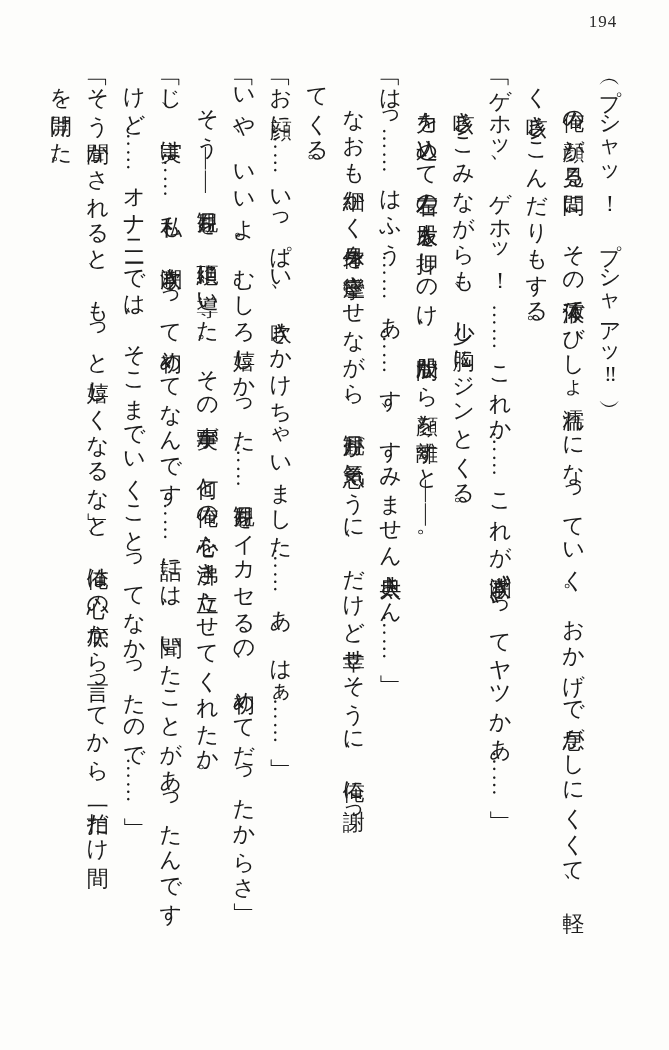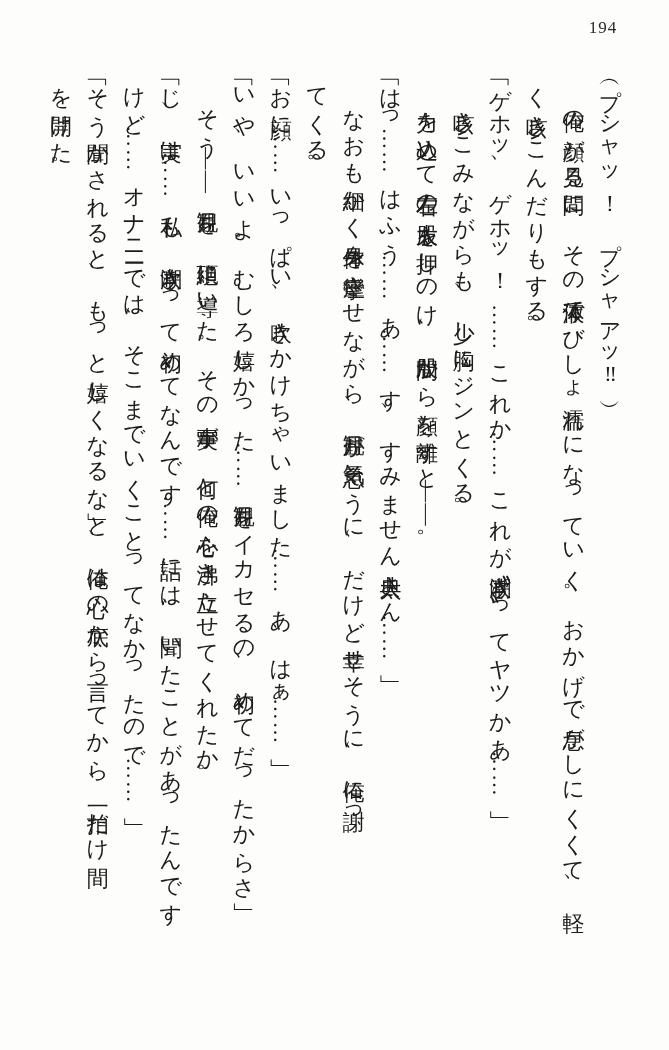--- a/index.html
+++ b/index.html
@@ -11,21 +11,21 @@
     position: relative;
     width: 669px;
     height: 1050px;
     margin: 0 auto;
     background: #fdfdfb;
     overflow: hidden;
     font-family: "Liberation Serif", "DejaVu Serif", serif;
   }
   .page-number {
     position: absolute;
-    top: 18px;
+    top: 12px;
     left: 560px;
     width: 86px;
     text-align: center;
     font-size: 17px;
     letter-spacing: 1px;
     color: #2a2a2a;
   }
   .text-block {
     position: absolute;
     top: 72px;

